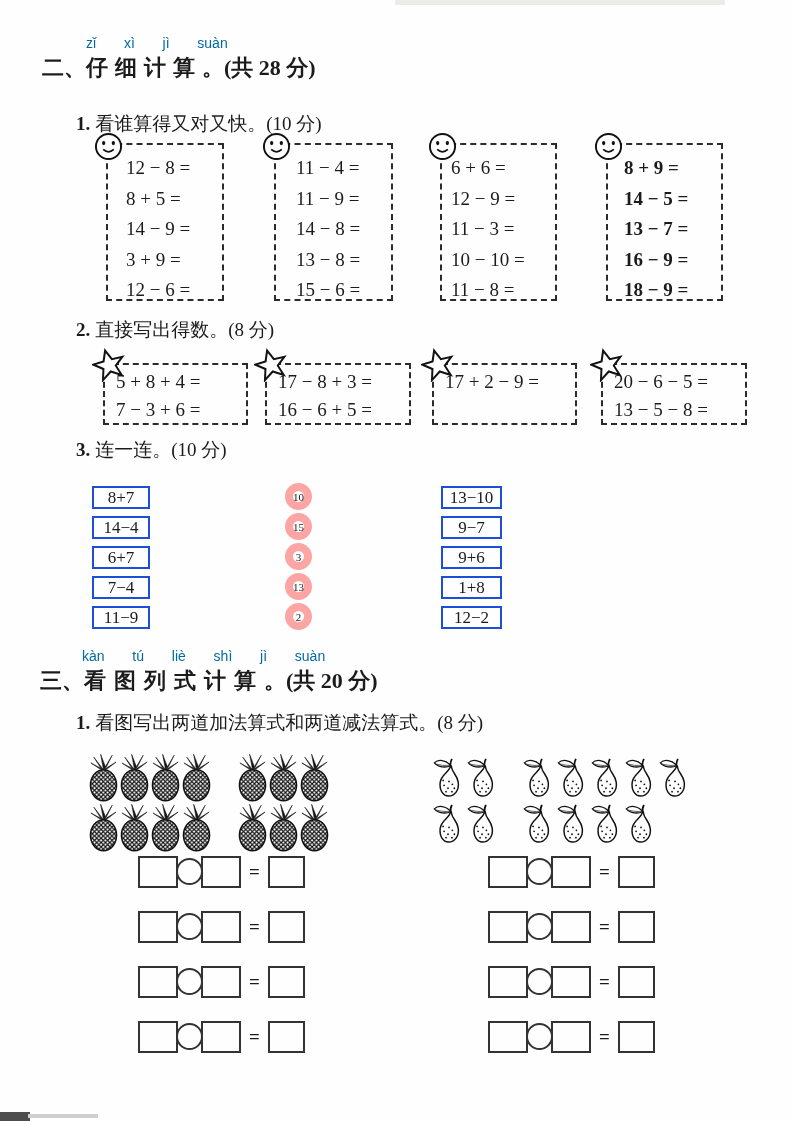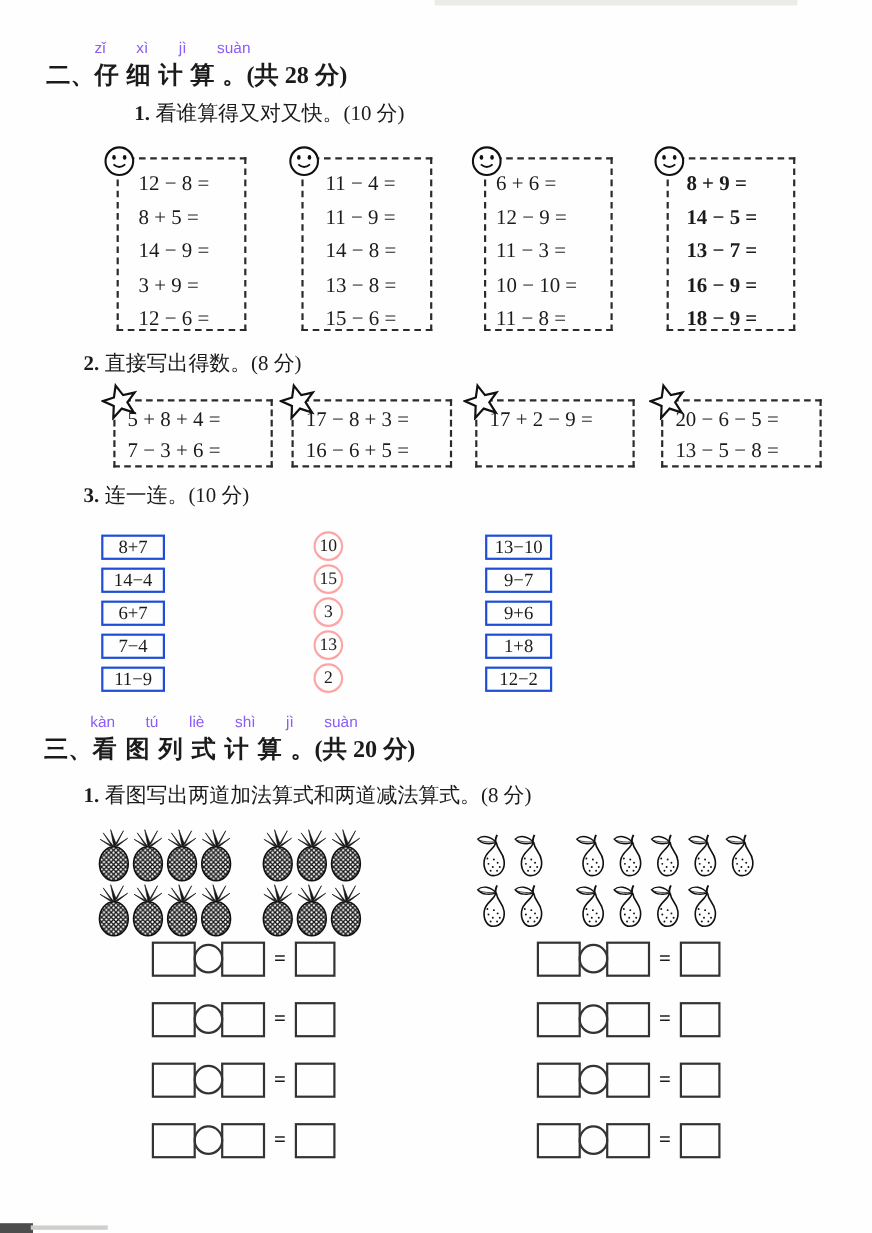--- a/index.html
+++ b/index.html
@@ -8,21 +8,21 @@
     position: relative;
     width: 793px; height: 1121px;
     background: #fefefe;
     font-family: "Liberation Serif", "DejaVu Serif", serif;
     color: #1b1b1b;
     overflow: hidden;
   }
   .abs { position: absolute; }
   .pinyin {
     font-family: "Liberation Sans", "DejaVu Sans", sans-serif;
-    font-size: 14px; color: #8b5cf6; word-spacing: 10px; white-space: pre;
+    font-size: 14px; color: #0369a1; word-spacing: 10px; white-space: pre;
   }
   .h-sec { font-size: 22px; font-weight: bold; white-space: nowrap; }
   .h-sec .main { letter-spacing: 7px; }
   .h-sec .main6 { letter-spacing: 8px; }
   .sub { font-size: 19px; white-space: nowrap; }
   .sub b { margin-right: 5px; }
 
   .calc-box { position: absolute; border: 2px dashed #2b2b2b; }
   .calc-box .probs p { font-size: 19px; line-height: 30.5px; white-space: pre; }
   .smiley { position: absolute; top: -13px; left: -14px; width: 29px; height: 29px; }
@@ -34,23 +34,23 @@
 
   .match-col { position: absolute; display: flex; flex-direction: column; }
   .mbox {
     height: 23px; border: 2px solid #1d4ed8; margin-bottom: 7px;
     display: flex; align-items: center; justify-content: center;
     font-size: 17px; white-space: pre;
   }
   .mbox-l { width: 58px; }
   .mbox-r { width: 61px; }
   .mcircle {
-    width: 27px; height: 27px; border: 2px solid #fca5a5; border-radius: 50%;
+    width: 27px; height: 27px; border: 8px solid #fca5a5; border-radius: 50%;
     margin-bottom: 3px; display: flex; align-items: center; justify-content: center;
-    font-size: 16px;
+    font-size: 11px;
   }
 
   .fruit-row { position: absolute; display: flex; }
   .pineapple { width: 31px; height: 49px; }
   .pear { width: 34px; height: 43px; }
 
   .eq-group { position: absolute; display: flex; flex-direction: column; }
   .eq-row { display: flex; align-items: center; height: 33px; margin-bottom: 22px; }
   .ebox  { width: 40px; height: 32px; border: 2px solid #333; }
   .ecircle { width: 27px; height: 27px; border: 2px solid #333; border-radius: 50%; margin: 0 -2px; z-index: 1; }
@@ -110,21 +110,21 @@
   <div class="artifact" style="left:395px; top:0; width:330px; height:5px; background:#ebebe8;"></div>
   <div class="artifact" style="left:0; top:1112px; width:30px; height:9px; background:#4d4d4d;"></div>
   <div class="artifact" style="left:28px; top:1114px; width:70px; height:4px; background:#cfcfcc;"></div>
 
   <div class="abs pinyin" style="left:86px; top:35px;">zǐ  xì  jì  suàn</div>
 
   <div class="abs h-sec" style="left:42px; top:53px;">
     <span>二、</span><span class="main">仔细计算</span><span>。(共 28 分)</span>
   </div>
 
-  <div class="abs sub" style="left:76px; top:90px;margin-left:46px;">
+  <div class="abs sub" style="left:76px; top:111px;">
     <b>1.</b><span>看谁算得又对又快。(10 分)</span>
   </div>
 
   <div class="calc-box" style="left:106px; top:143px; width:118px; height:158px;">
     <svg class="smiley">
         <use href="#smiley-sym"></use>
       </svg>
     <div class="probs" style="padding:8px 0 0 18px;">
       <p>12 − 8 =</p>
       <p>8 + 5 =</p>

